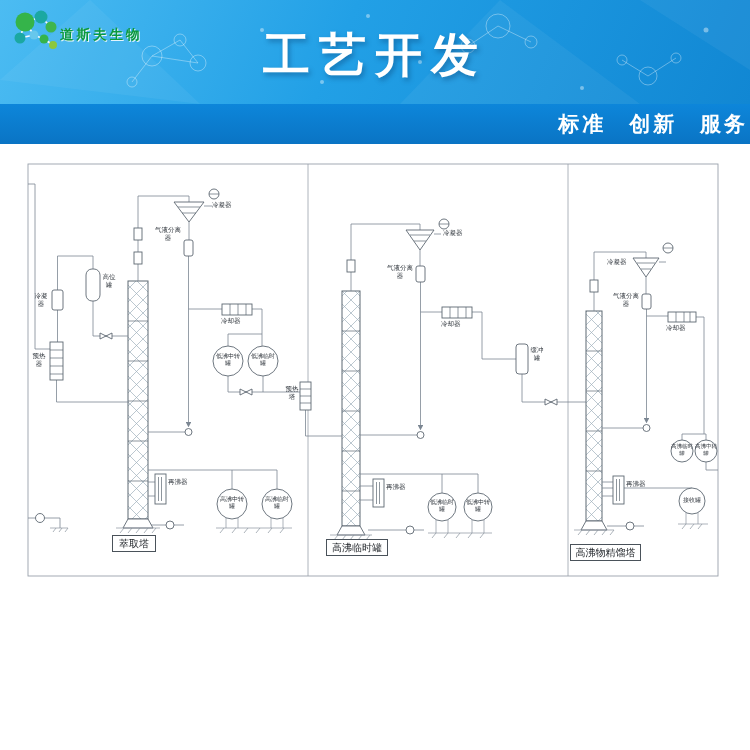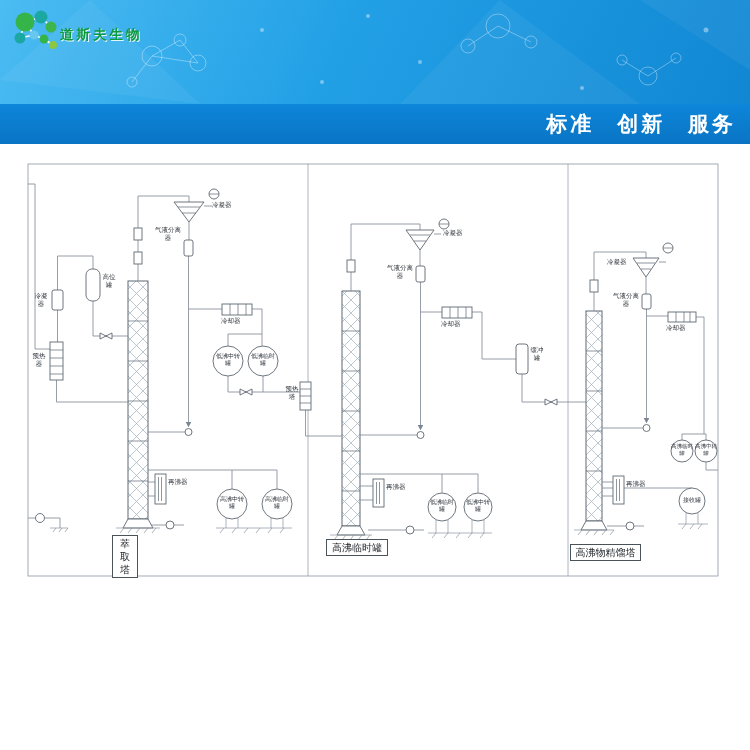--- a/index.html
+++ b/index.html
@@ -11,21 +11,21 @@
   .banner .deco{position:absolute;left:0;top:0}
   .logo{position:absolute;left:10px;top:7px;display:flex;align-items:flex-start}
   .logo-text{margin-left:-4px;padding-top:2px}
   .brand{font-size:31px;font-weight:bold;font-style:italic;color:#1252b0;letter-spacing:1px;line-height:1;
     text-shadow:-1.5px -1.5px 0 #fff,1.5px -1.5px 0 #fff,-1.5px 1.5px 0 #fff,1.5px 1.5px 0 #fff,3px 3px 3px rgba(0,40,90,.25)}
   .brand-sub{font-size:13.5px;font-weight:bold;color:#0c9a3e;letter-spacing:3px;margin-top:17px;
     text-shadow:1px 1px 0 rgba(255,255,255,.85)}
   .title{position:absolute;left:50%;top:24px;transform:translateX(-50%);font-size:47px;font-weight:bold;
     color:#fff;letter-spacing:9px;white-space:nowrap;text-shadow:2px 3px 5px rgba(8,56,104,.4)}
   .strip{height:40px;background:linear-gradient(180deg,#0d86da,#0a74c4);text-align:right}
-  .tagline{display:inline-block;line-height:40px;padding-right:14px;font-size:21px;font-weight:bold;
+  .tagline{display:inline-block;line-height:40px;padding-right:2px;font-size:21px;font-weight:bold;
     color:#fff;letter-spacing:3px;word-spacing:14px}
   
   .diagram{position:relative;height:606px;background:#fff}
   .pfd{position:absolute;left:0;top:0}
   .lbl{position:absolute;font-size:6.5px;line-height:1.2;color:#2d333a;text-align:center}
   .nw{white-space:nowrap;text-align:left}
   .twlbl{position:absolute;border:1px solid #4a525a;background:#fff;font-size:10px;line-height:1.3;
     color:#1d2126;text-align:center;padding:1px 3px}
   .frame rect{fill:none;stroke:#99a1ab;stroke-width:.9}
   .frame path{stroke:#99a1ab;stroke-width:.8;fill:none}
@@ -83,20 +83,21 @@
         <circle cx="10" cy="31" r="5.5" fill="#1ba8a2"></circle>
         <circle cx="24" cy="28" r="4.5" fill="#67c7ec"></circle>
         <circle cx="34" cy="32" r="4.5" fill="#35b44a"></circle>
         <circle cx="43" cy="38" r="4" fill="#8cc73f"></circle>
       </svg>
       <div class="logo-text">
         <div class="brand-sub">道斯夫生物</div>
       </div>
     </div>
 
+    <h1 class="title">工艺开发</h1>
   </header>
 
   <div class="strip">
     <span class="tagline">标准 创新 服务</span>
   </div>
 
   <main class="diagram">
     <svg class="pfd" width="750" height="606" viewBox="0 0 750 606">
       <defs>
         <pattern id="lat" width="13" height="13" patternUnits="userSpaceOnUse">
@@ -243,18 +244,18 @@
 
     <div class="lbl nw" style="left:607px;top:114px">冷凝器</div>
     <div class="lbl" style="left:612px;top:148px;width:28px">气液分离器</div>
     <div class="lbl nw" style="left:666px;top:180px">冷却器</div>
     <div class="lbl" style="left:530px;top:202px;width:14px">缓冲罐</div>
     <div class="lbl" style="left:669px;top:299px;width:26px;font-size:5.5px">高沸临时罐</div>
     <div class="lbl" style="left:693px;top:299px;width:26px;font-size:5.5px">高沸中转罐</div>
     <div class="lbl nw" style="left:626px;top:336px">再沸器</div>
     <div class="lbl" style="left:681px;top:353px;width:22px;font-size:6px">接收罐</div>
 
-    <div class="twlbl" style="left:112px;top:391px;width:26px">萃取塔</div>
+    <div class="twlbl" style="left:112px;top:391px;width:44px">萃取塔</div>
     <div class="twlbl" style="left:326px;top:395px;width:62px">高沸临时罐</div>
     <div class="twlbl" style="left:570px;top:400px;width:71px">高沸物精馏塔</div>
   </main>
 
 </div>
 
 </body></html>

